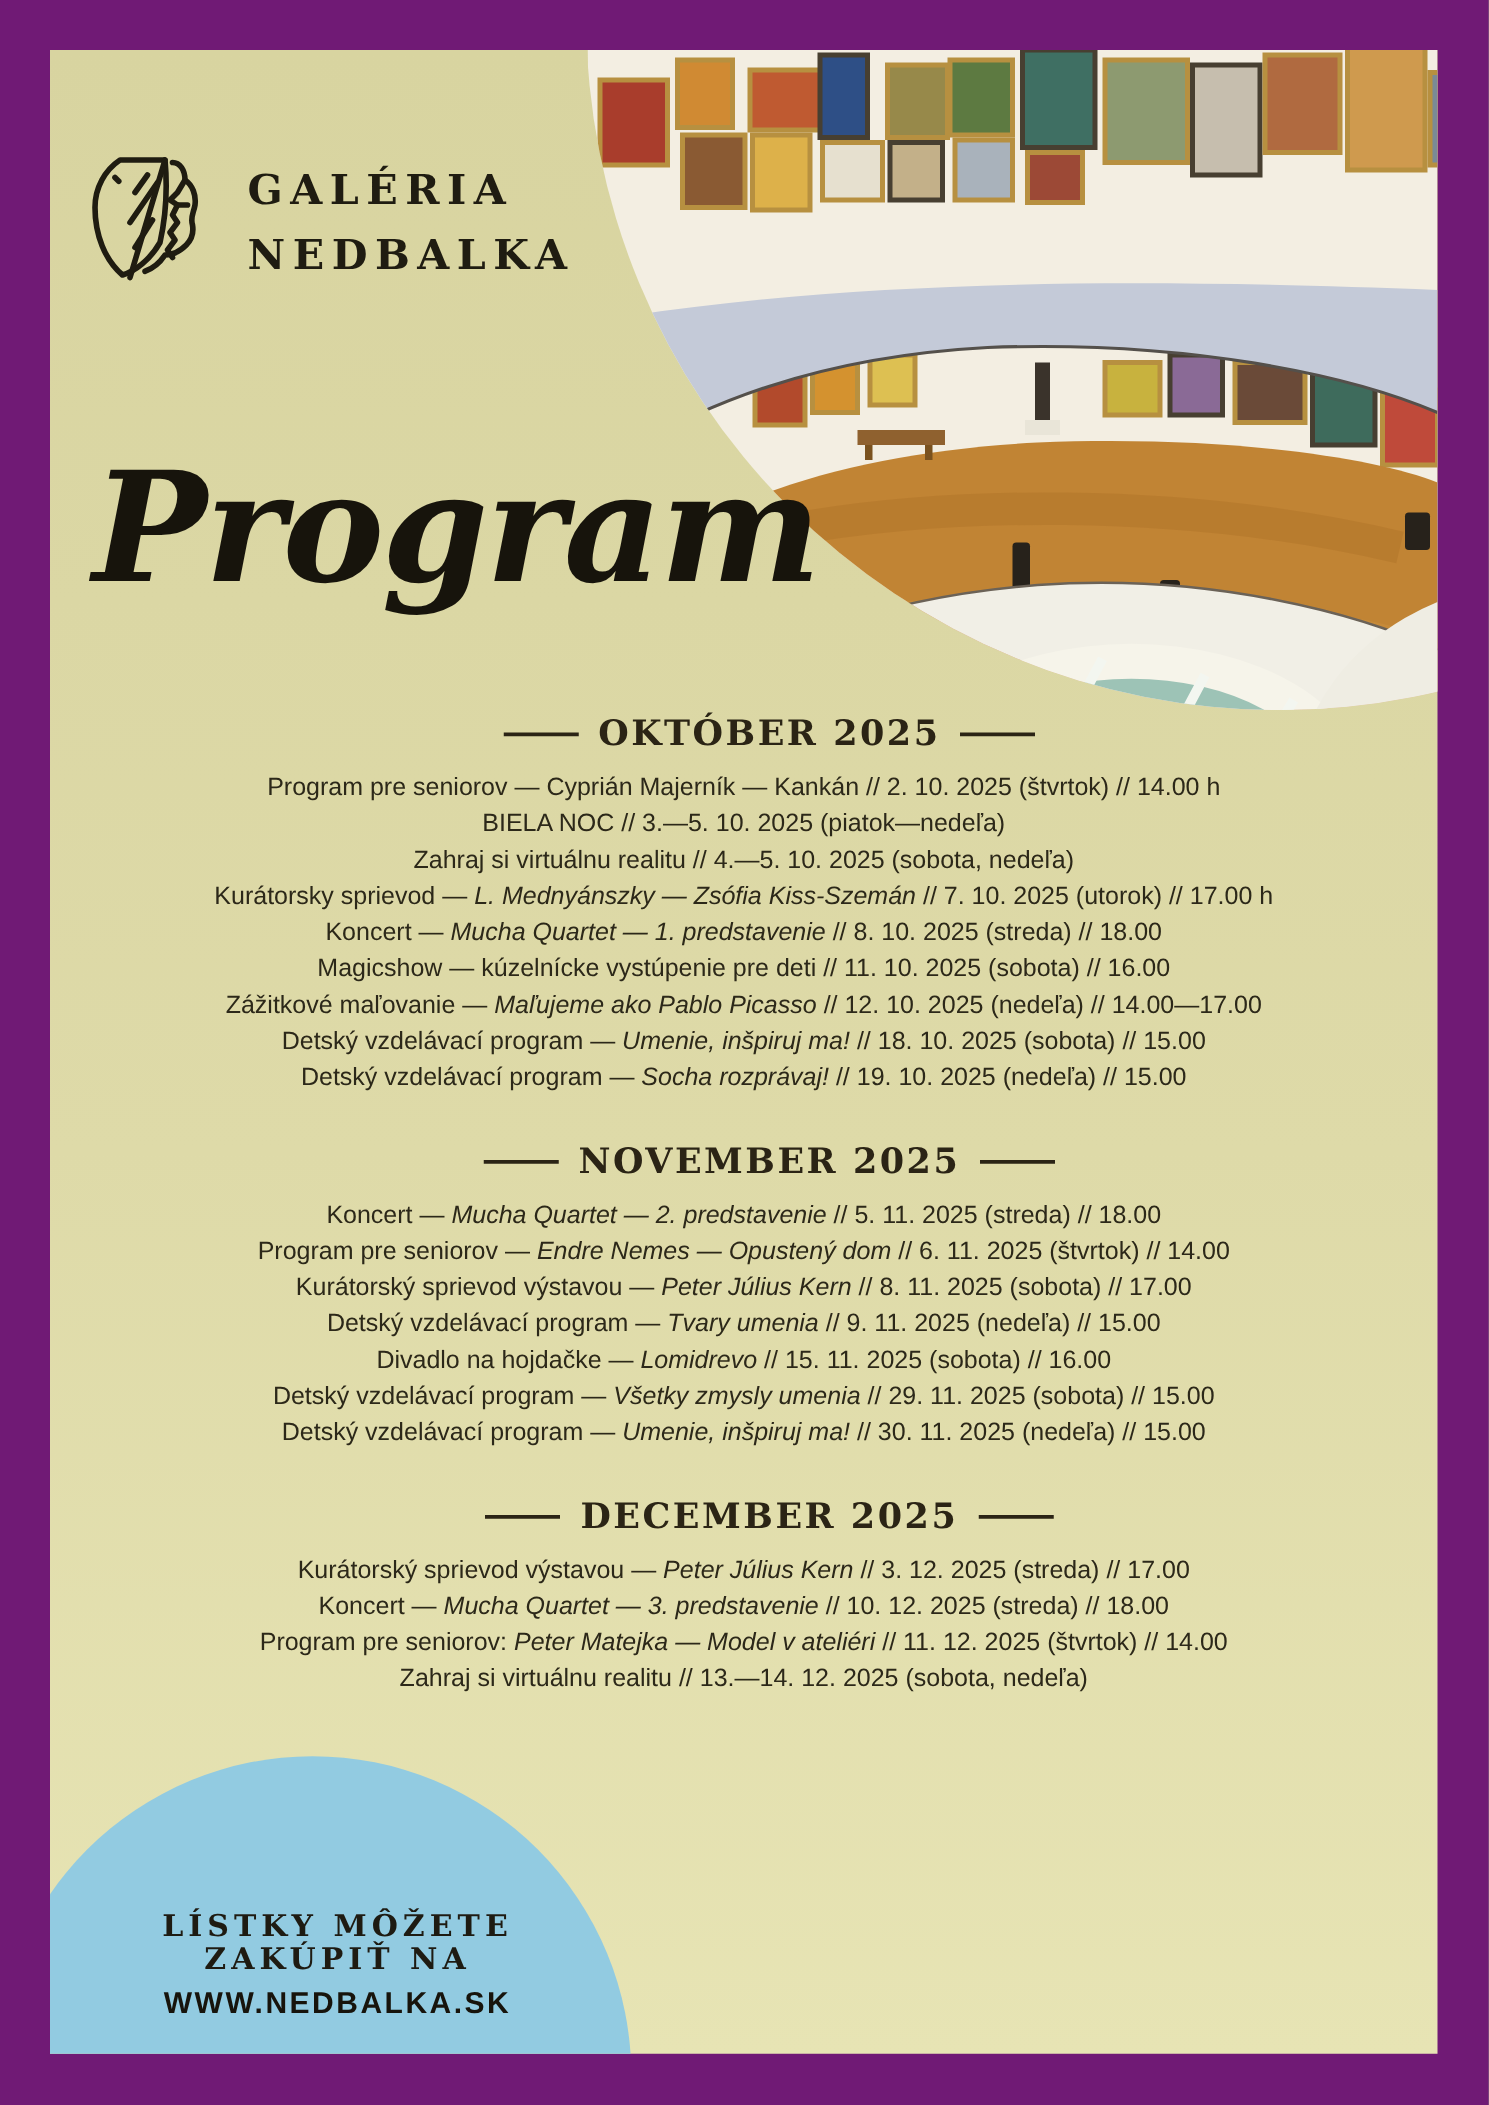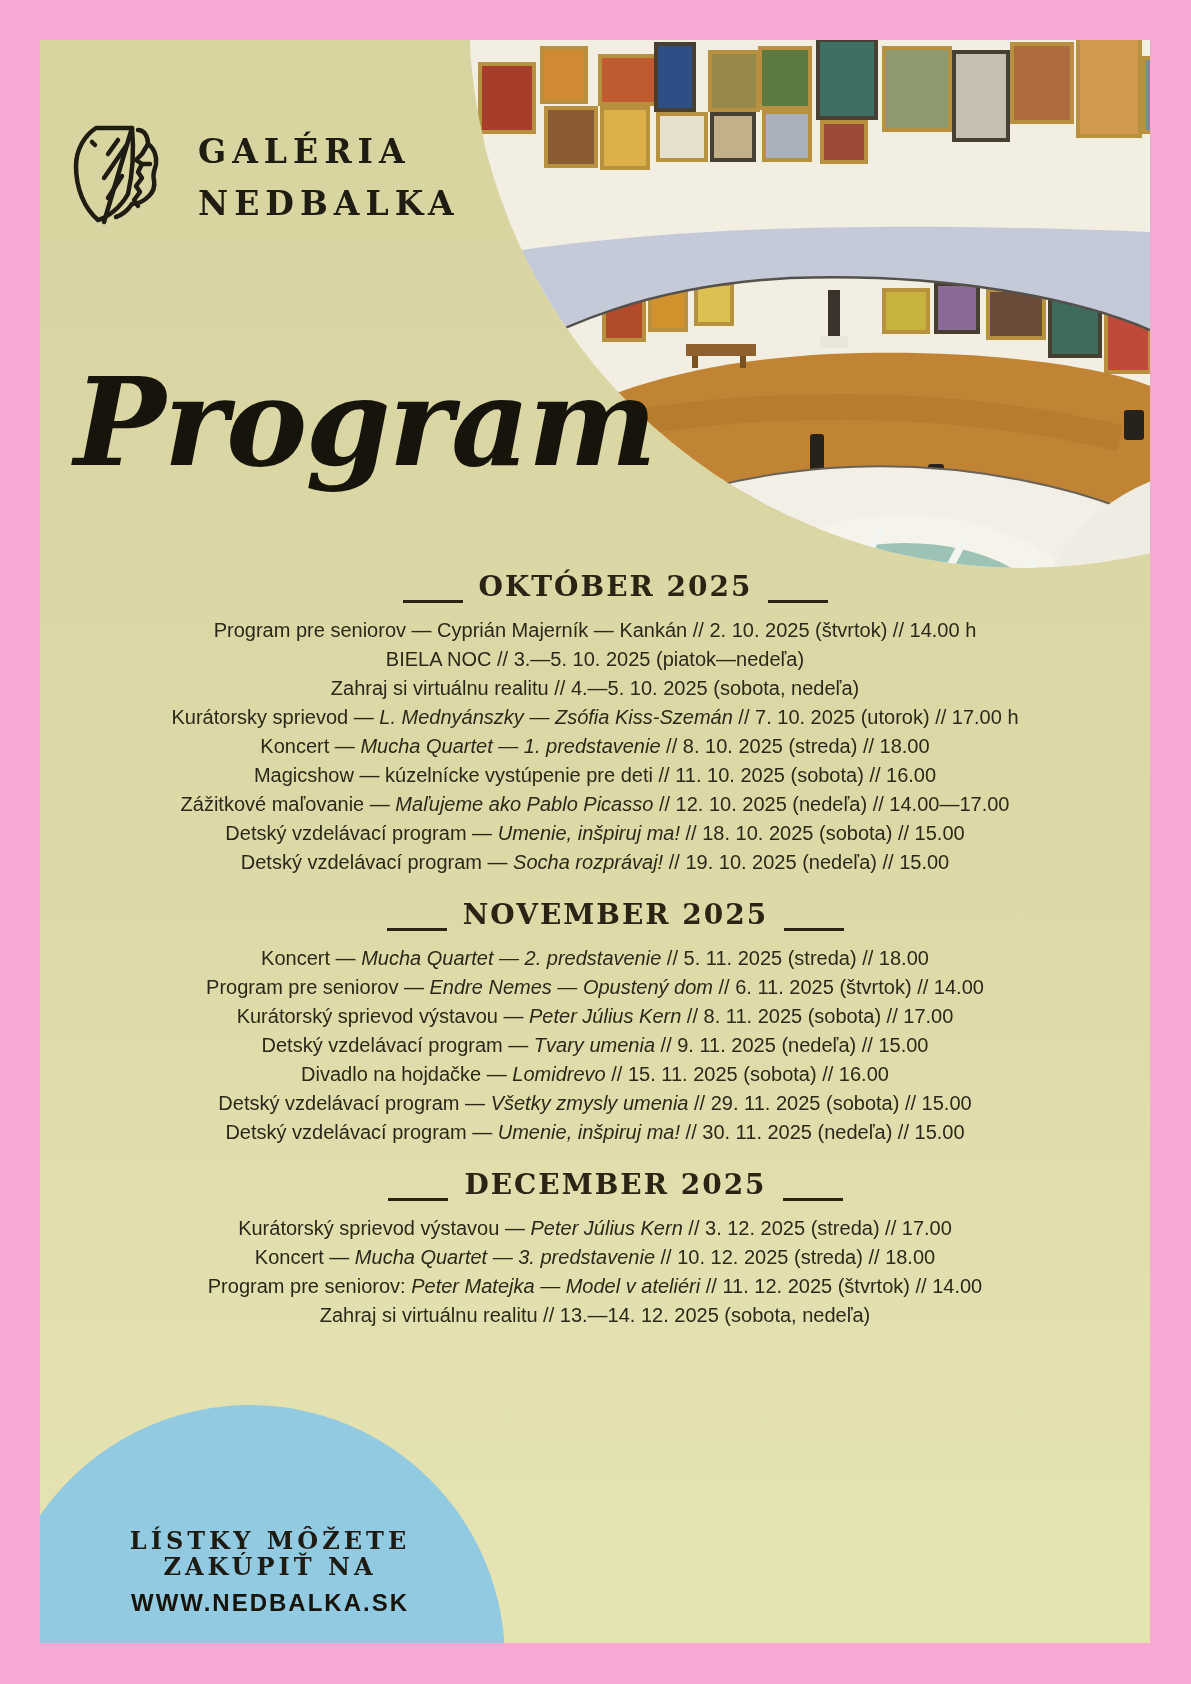--- a/index.html
+++ b/index.html
@@ -1,16 +1,16 @@
 <!DOCTYPE html>
 <html><head>
 <meta charset="utf-8">
 <style>
   html,body{margin:0;padding:0;background:#888;}
-  .page{position:relative;width:1191px;height:1684px;background:#f9a8d4;overflow:hidden;
+  .page{position:relative;width:1191px;height:1684px;background:#701a75;overflow:hidden;
         font-family:"Liberation Sans",sans-serif;}
   .content{position:absolute;left:40px;top:40px;width:1110px;height:1603px;
            background:linear-gradient(180deg,#d8d4a0 0%,#dedaa8 55%,#e7e4b4 100%);overflow:hidden;}
 
   
   .photo{position:absolute;left:430px;top:0;width:680px;height:530px;}
 
   
   .logo-mark{position:absolute;left:30px;top:80px;width:90px;height:106px;}
   .logo-text{position:absolute;left:158px;top:86px;color:#1f1c11;
@@ -19,24 +19,24 @@
 
   
   .title{position:absolute;left:34px;top:312px;color:#17140c;
          font-family:"DejaVu Serif",serif;font-style:italic;font-weight:700;
          font-size:122px;line-height:1.15;letter-spacing:-2px;}
 
   
   .sections{position:absolute;left:0;top:531px;width:100%;text-align:center;color:#292518;}
   .sec-head{font-family:"DejaVu Serif",serif;font-weight:700;font-size:28px;
             letter-spacing:2px;color:#2b2415;margin:0 0 13px 0;line-height:32px;
-            display:flex;align-items:flex-end;justify-content:center;gap:16px;padding-left:41px;}
+            display:flex;align-items:center;justify-content:center;gap:16px;padding-left:41px;}
   .sec-head + .sec-events{margin-bottom:0;}
   .sec{margin-bottom:0;}
-  .sec + .sec{margin-top:22px;}
+  .sec + .sec{margin-top:36px;}
   .orn{display:inline-block;width:60px;height:3px;background:#2b2415;}
   .event-line{font-size:20px;line-height:29px;color:#2c2819;letter-spacing:0;white-space:nowrap;}
   .event-line i{font-style:italic;}
 
   
   .ticket-circle{position:absolute;left:-45px;top:1365px;width:510px;height:510px;
                  border-radius:50%;background:#92cbe1;}
   .ticket-text{position:absolute;left:30px;top:1488px;width:400px;text-align:center;color:#1e1b12;}
   .ticket-line1{font-family:"DejaVu Serif",serif;font-weight:600;font-size:24px;
                 letter-spacing:4px;line-height:26px;}

